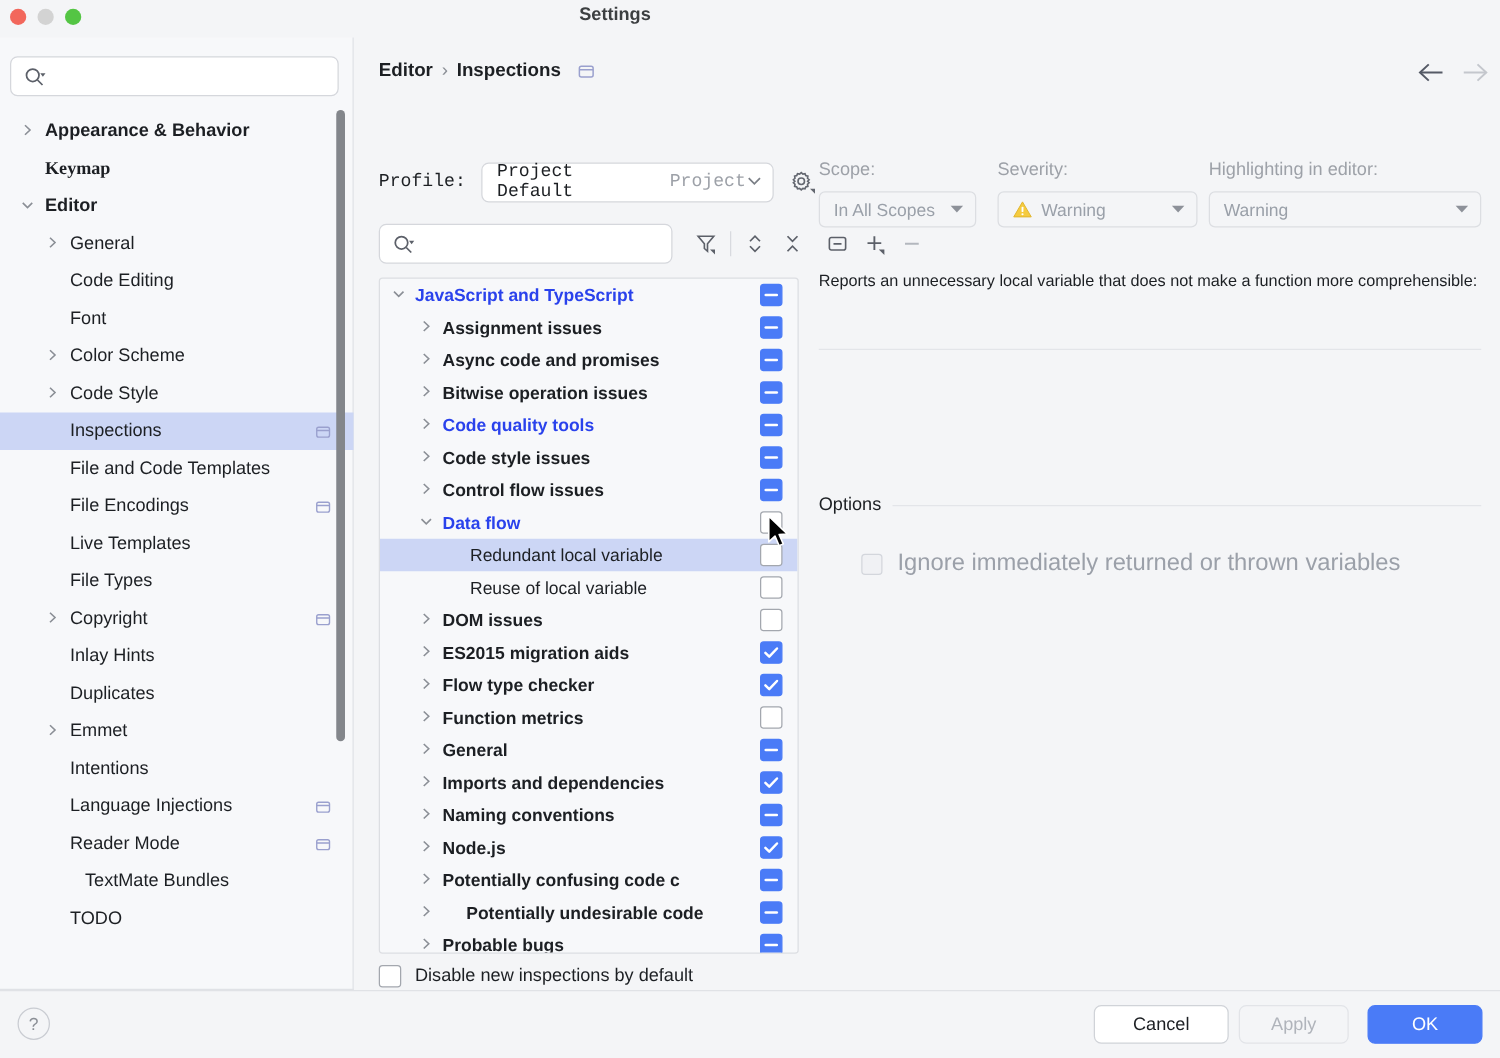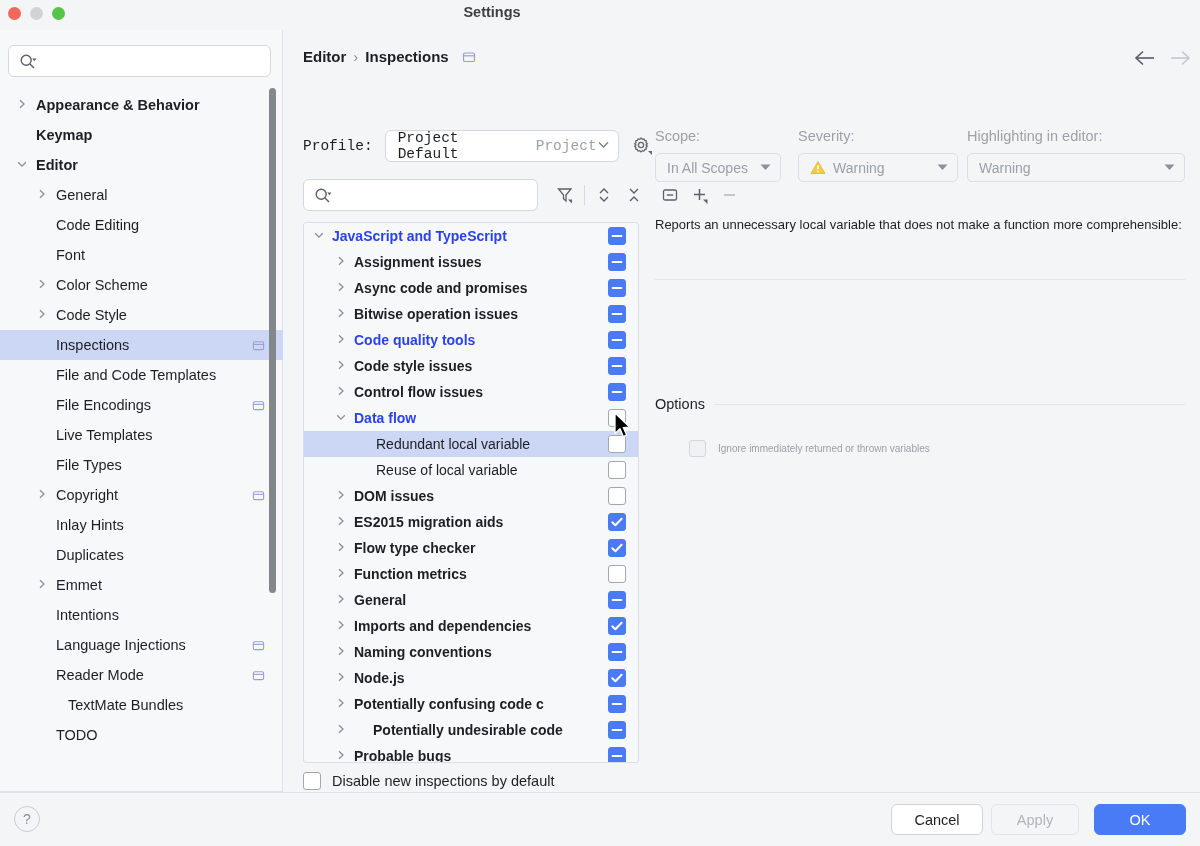--- a/index.html
+++ b/index.html
@@ -163,39 +163,39 @@
   }
   #options-hdr .t { font-size: 14.5px; color: #1c1f23; }
   #options-hdr .line { flex: 1; height: 1px; background: #e3e5e9; }
   #opt-row {
     position: absolute; left: 405px; top: 410px;
     display: flex; align-items: center; gap: 12px;
   }
   #opt-row .box {
     width: 17px; height: 17px; border-radius: 3px; background: #f0f1f4; border: 1px solid #d3d6dc;
   }
-  #opt-row .txt { font-size: 10px; color: #9ba0a9; }
+  #opt-row .txt { font-size: 19px; color: #9ba0a9; }
 
   
   #footer {
     position: absolute; left: 0; top: 792px; width: 1200px; height: 54px;
     background: #f4f5f7; border-top: 1px solid #e0e2e6;
   }
   #help-btn {
     position: absolute; left: 14px; top: 13px; width: 26px; height: 26px;
     border: 1px solid #c9ccd2; border-radius: 50%;
     display: flex; align-items: center; justify-content: center;
     font-size: 14px; color: #8b8f96;
   }
   .fbtn {
     position: absolute; top: 11px; height: 31px; border-radius: 6px;
     display: flex; align-items: center; justify-content: center;
     font-size: 14.5px;
   }
-  #btn-cancel { right: 217px; width: 92px; background: #fff; border: 1px solid #d0d3d8; color: #1c1f23; }
+  #btn-cancel { right: 217px; width: 108px; background: #fff; border: 1px solid #d0d3d8; color: #1c1f23; }
   #btn-apply  { right: 121px; width: 88px; background: #f4f5f7; border: 1px solid #e2e4e8; color: #b0b4bb; }
   #btn-ok     { right: 14px;  width: 92px; background: #4a7bf7; border: 1px solid #4a7bf7; color: #ffffff; }
 
   
   #cursor { position: absolute; left: 614px; top: 412px; z-index: 40; pointer-events: none; }
 </style>
 </head>
 <body>
 
 <div id="titlebar">
@@ -216,21 +216,21 @@
     </span>
   </div>
   <div id="sidebar-tree">
       <div class="tree-row bold">
         <span class="twisty" style="left: 14px;"><svg width="10" height="10" viewBox="0 0 10 10">
             <polyline points="3,1.2 7,5 3,8.8" fill="none" stroke="#8b8f96" stroke-width="1.3"></polyline>
           </svg></span>
         <span class="lbl" style="left: 36px;">Appearance &amp; Behavior</span>
       </div>
       <div class="tree-row bold">
-        <span class="lbl" style="left: 36px;">Keymap</span>
+        <span class="lbl" style="left: 36px; font-family: Liberation Serif, serif;">Keymap</span>
       </div>
       <div class="tree-row bold">
         <span class="twisty" style="left: 14px;"><svg width="10" height="10" viewBox="0 0 10 10">
             <polyline points="1.2,3.3 5,7.1 8.8,3.3" fill="none" stroke="#8b8f96" stroke-width="1.3"></polyline>
           </svg></span>
         <span class="lbl" style="left: 36px;">Editor</span>
       </div>
       <div class="tree-row">
         <span class="twisty" style="left: 34px;"><svg width="10" height="10" viewBox="0 0 10 10">
             <polyline points="3,1.2 7,5 3,8.8" fill="none" stroke="#8b8f96" stroke-width="1.3"></polyline>

